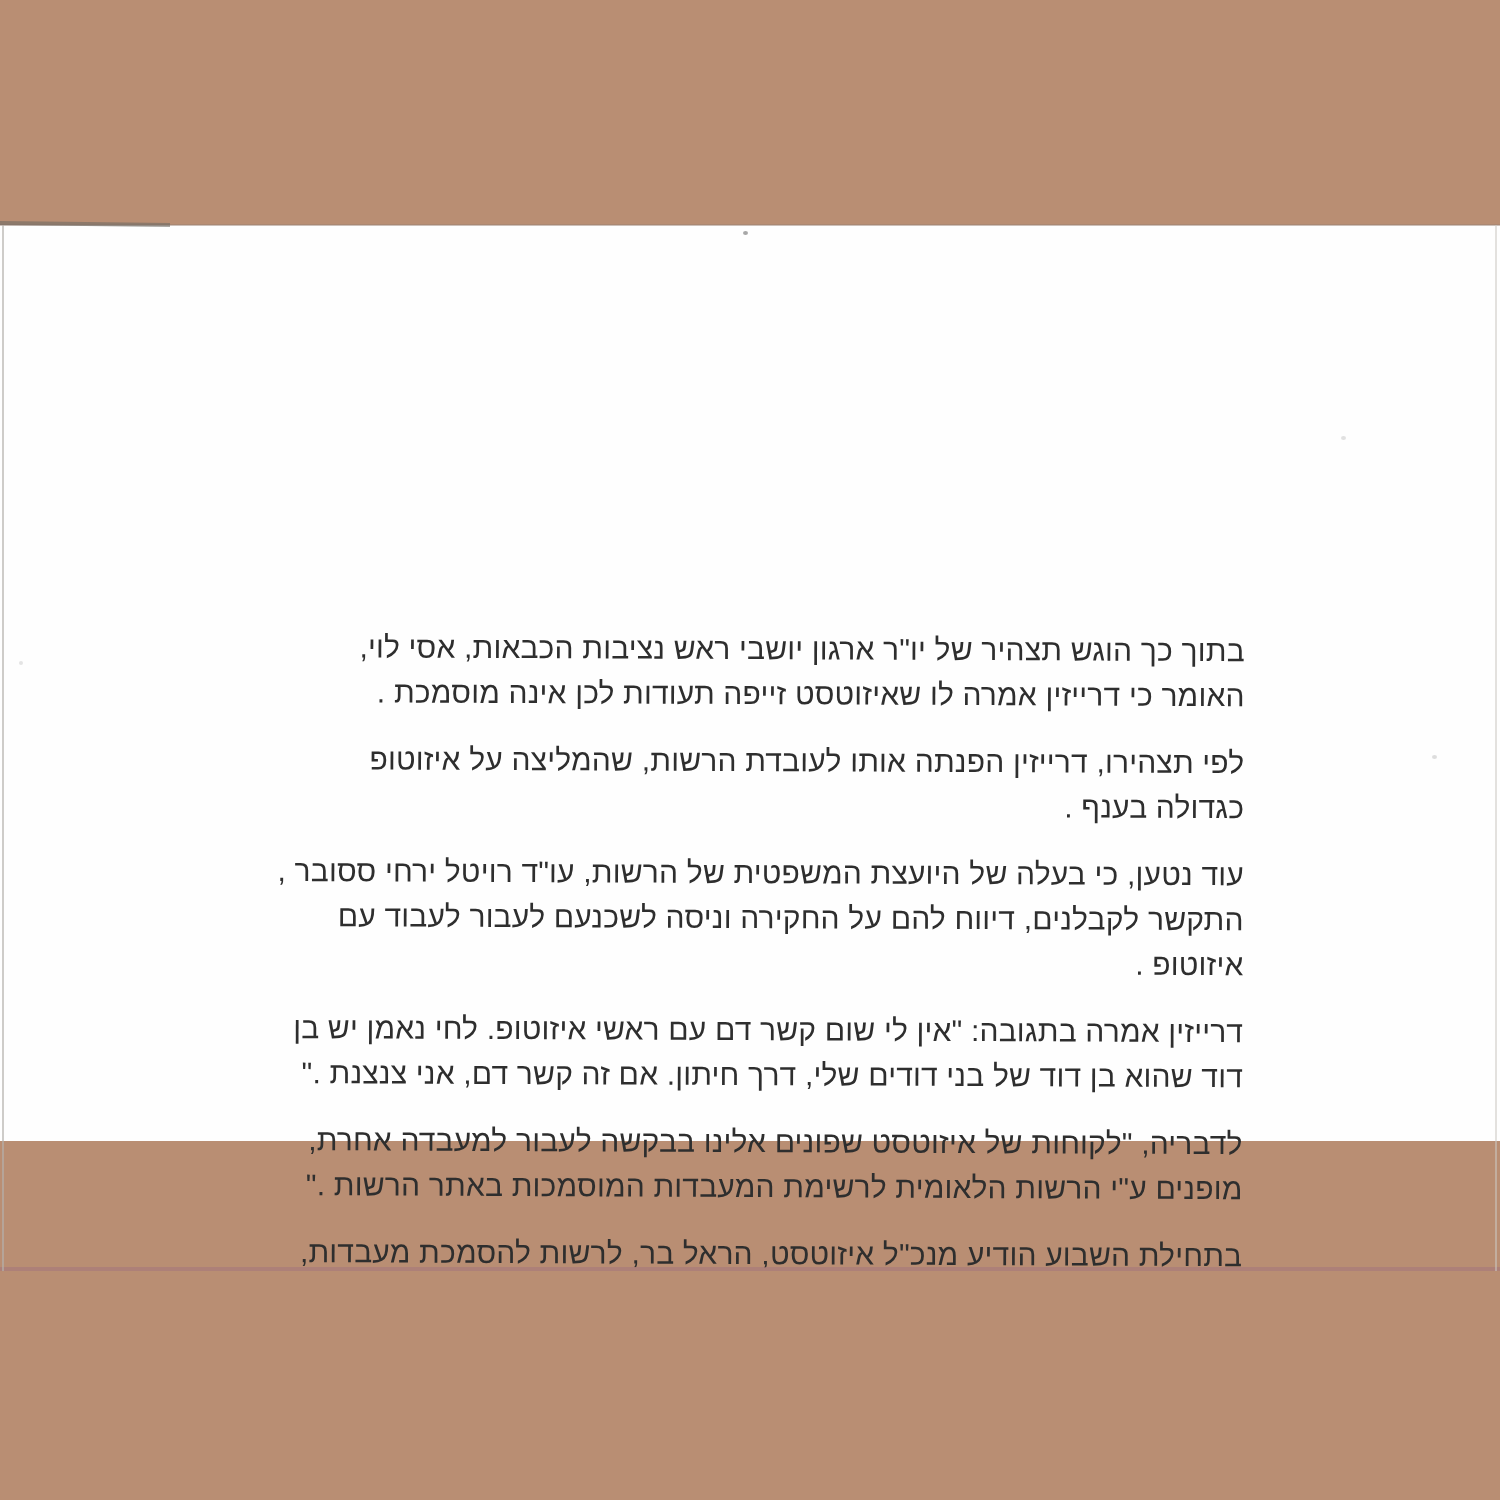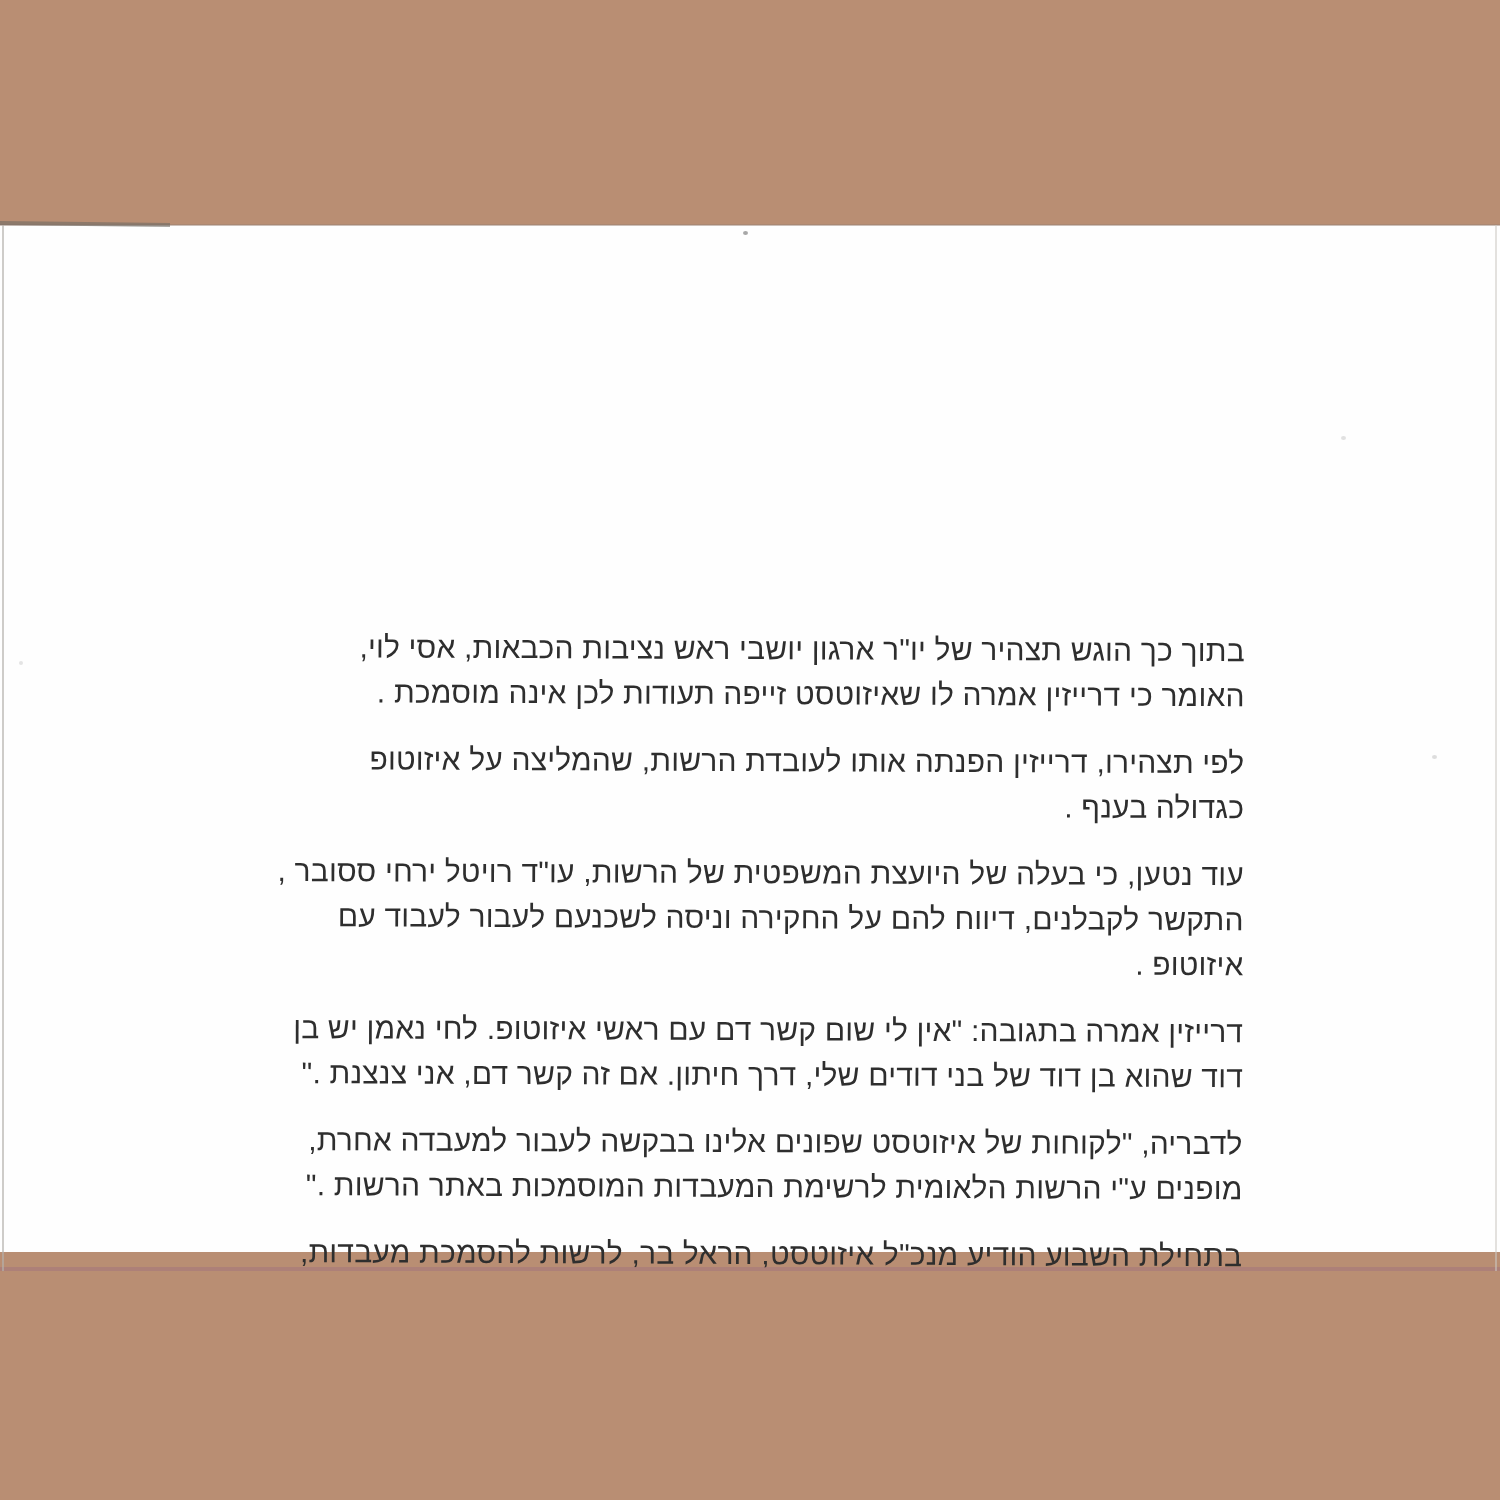--- a/index.html
+++ b/index.html
@@ -20,21 +20,21 @@
     width: 1500px;
   }
   .band-top    { top: 0;      height: 225px; background: var(--band_brown, #b98e73); }
   .band-bottom { top: 1271px; height: 229px; background: var(--band_brown, #b98e73); }
 
   .sheet {
     position: absolute;
     left: 0;
     top: 225px;
     width: 1500px;
-    height: 1027px;
+    height: 916px;
     background: var(--sheet_white, #fefefe);
     text-decoration: underline;
   }
   
   .edge-left {
     position: absolute; left: 2px; top: 225px;
     width: 2px; height: 1046px;
     background: #b3b0ac; opacity: .65;
   }
   .edge-right {

